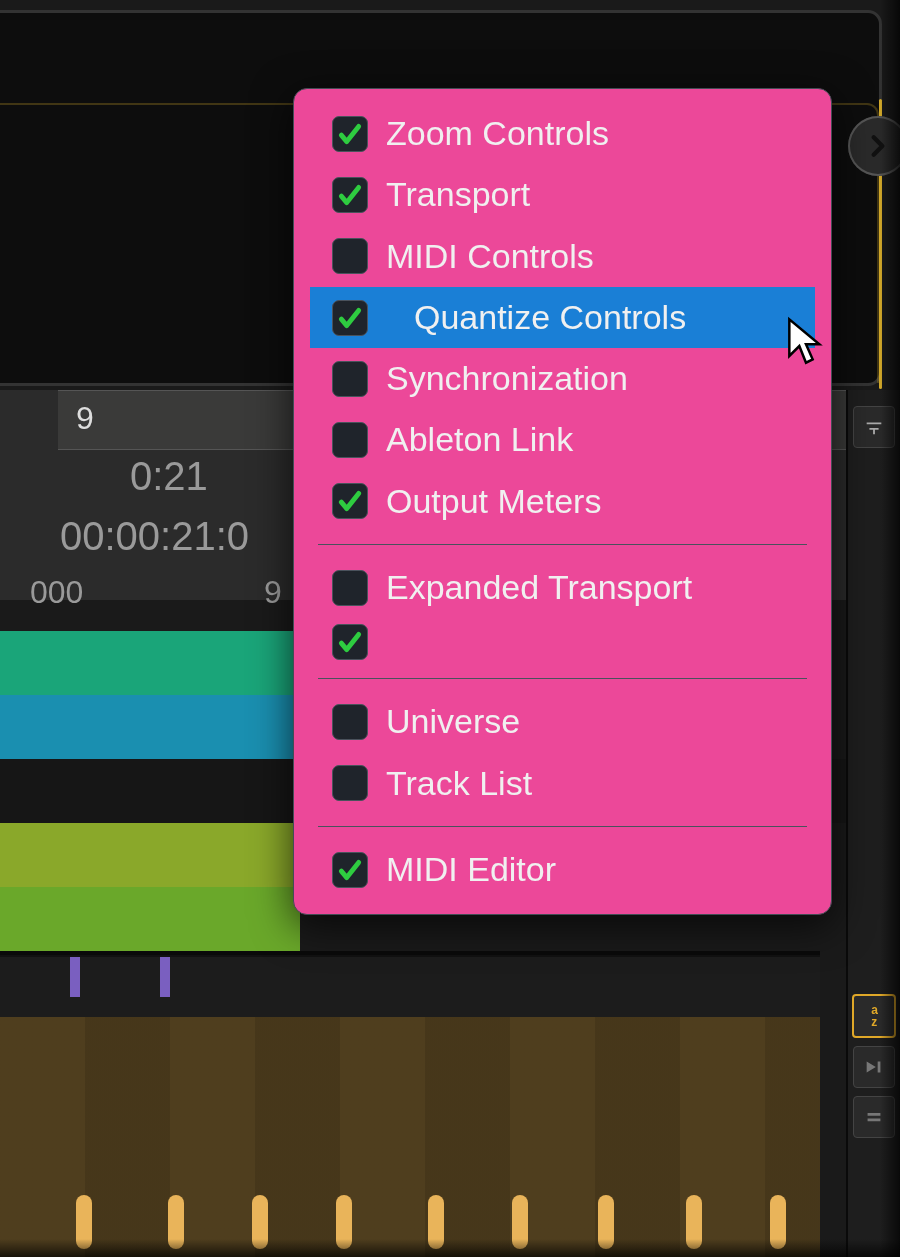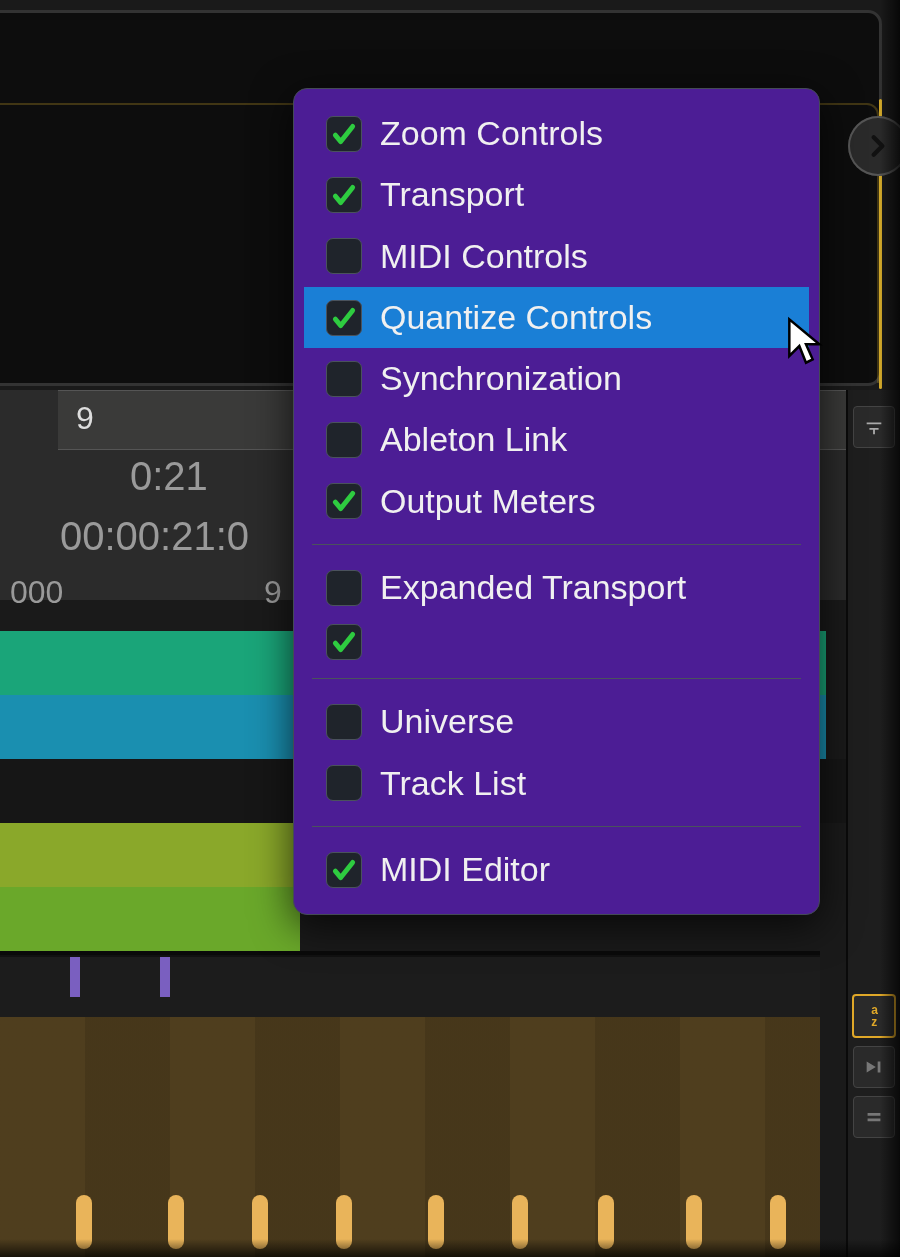--- a/index.html
+++ b/index.html
@@ -159,38 +159,39 @@
     color:#e0a828;
   }
   .side-btn svg { width:22px; height:22px; }
 
   
   .menu {
     position:absolute;
     left:293px;
     top:88px;
     width:505px;
-    background:#4c1d95;
+    background:#ec4899;
     border:1px solid #444b55;
     border-radius:14px;
     box-shadow: 0 10px 40px rgba(0,0,0,0.7);
-    padding:14px 10px;
+    padding:14px 16px;
     z-index:50;
   }
   .menu-item {
     display:flex;
     align-items:center;
     padding:6px 22px;
     font-size:34px;
     color:#f0f0f0;
     line-height:1.45;
     cursor:default;
   }
   .menu-item.highlight {
     background:#1a7fd6;
+    gap:28px;
   }
   .check {
     width:34px; height:34px;
     border-radius:7px;
     background:#1f242b;
     border:1px solid #4a525c;
     margin-right:18px;
     flex-shrink:0;
     display:flex; align-items:center; justify-content:center;
   }
@@ -237,21 +238,21 @@
     <svg viewBox="0 0 24 24">
       <path d="M8 4 L16 12 L8 20" fill="none" stroke="#111" stroke-width="4" stroke-linecap="round" stroke-linejoin="round"></path>
     </svg>
   </div>
 
   <div class="ruler-bg"></div>
   <div class="ruler-bar"></div>
   <div class="bar-label" style="left:76px; top:400px;">9</div>
   <div class="time-label" style="left:130px; top:454px;">0:21</div>
   <div class="time-label" style="left:60px; top:514px;">00:00:21:0</div>
-  <div class="sample-label" style="left:10px; top:574px;">000</div>
+  <div class="sample-label" style="left:0px; top:574px;padding-left:30px;">000</div>
   <div class="sample-label" style="left:264px; top:574px;">9</div>
 
   <div class="track-stripe stripe-green" style="top:631px; width:826px;"></div>
   <div class="track-stripe stripe-teal" style="top:695px; width:826px;"></div>
   <div style="position:absolute; left:0; top:759px; width:848px; height:64px; background:#161616;"></div>
   <div class="track-stripe stripe-olive" style="top:823px; width:300px;"></div>
   <div class="track-stripe stripe-ygreen" style="top:887px; width:300px;"></div>
   <div style="position:absolute; left:0; top:951px; width:820px; height:8px; background:#0a0a0a;"></div>
 
   <div class="midi-area">

